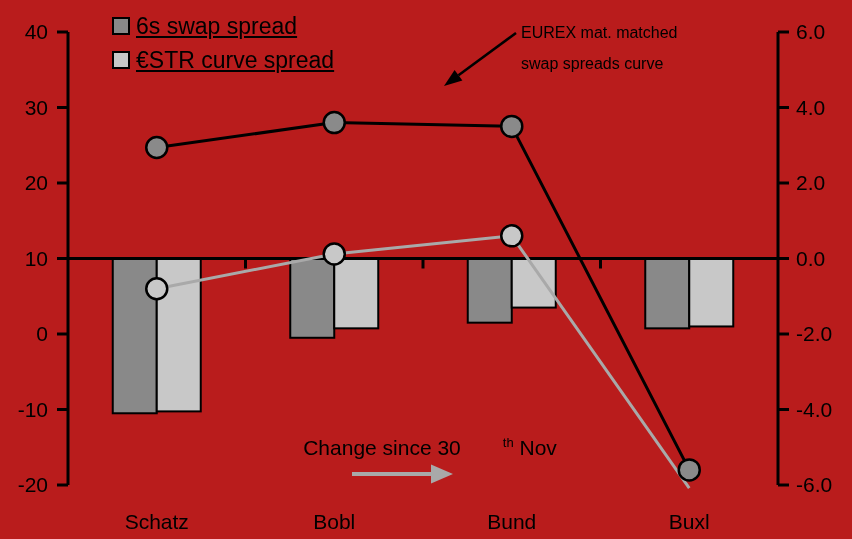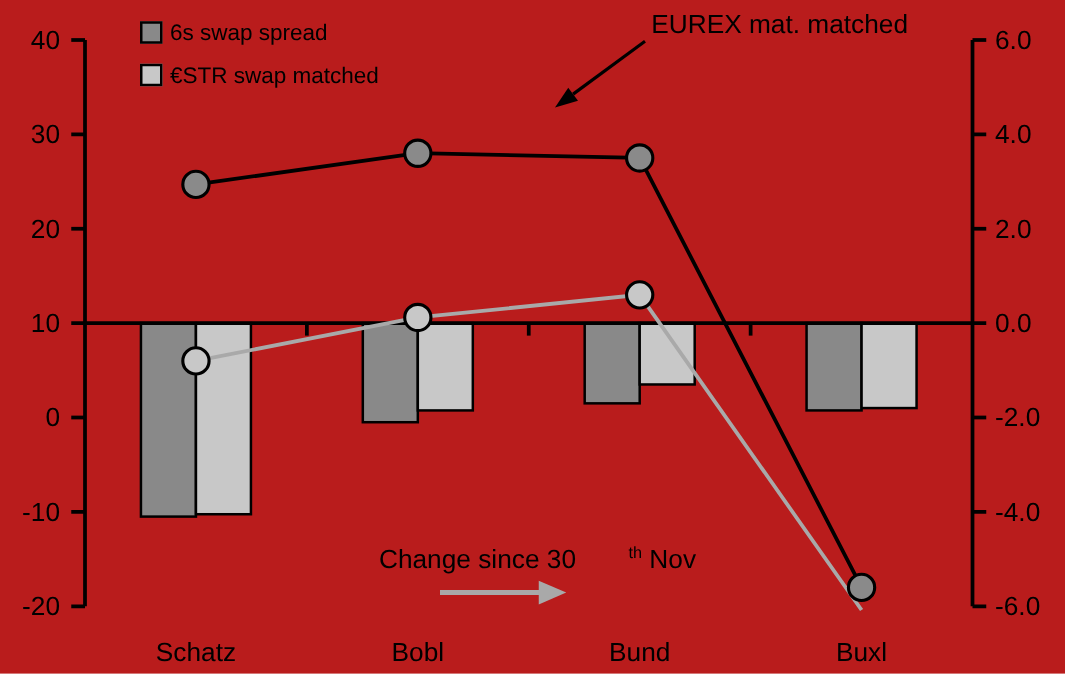--- a/index.html
+++ b/index.html
@@ -24,30 +24,31 @@
     height: 34px;
   }
   .legend-swatch {
     width: 14px;
     height: 14px;
     border: 2px solid #000;
     margin-right: 6px;
     flex: 0 0 auto;
   }
   .legend-label {
-    font-size: 18px;
+    font-size: 23px;
     color: #000;
     white-space: nowrap;
+    text-decoration: underline;
   }
 
   .annotation {
     position: absolute;
     left: 521px;
-    top: 4px;
-    font-size: 21px;
+    top: 17px;
+    font-size: 16px;
     color: #000;
     line-height: 31px;
     white-space: nowrap;
   }
 
   .change-note {
     position: absolute;
     left: 290px;
     top: 436px;
     width: 280px;
@@ -130,25 +131,26 @@
       <polygon points="431,464.5 453,474 431,483.5" fill="#a9a9a9"></polygon>
     </svg>
 
   <div class="legend">
     <div class="legend-item">
       <span class="legend-swatch" id="swatch-0" style="background: rgb(137, 137, 137);"></span>
       <span class="legend-label">6s swap spread</span>
     </div>
     <div class="legend-item">
       <span class="legend-swatch" id="swatch-1" style="background: rgb(200, 200, 200);"></span>
-      <span class="legend-label">€STR swap matched</span>
+      <span class="legend-label">€STR curve spread</span>
     </div>
   </div>
 
   <div class="annotation">
     <div>EUREX mat. matched</div>
+    <div>swap spreads curve</div>
   </div>
 
   <div class="change-note">
     <span>Change since 30</span><sup>th</sup><span> Nov</span>
   </div>
 
 </div>
 
 </body></html>

